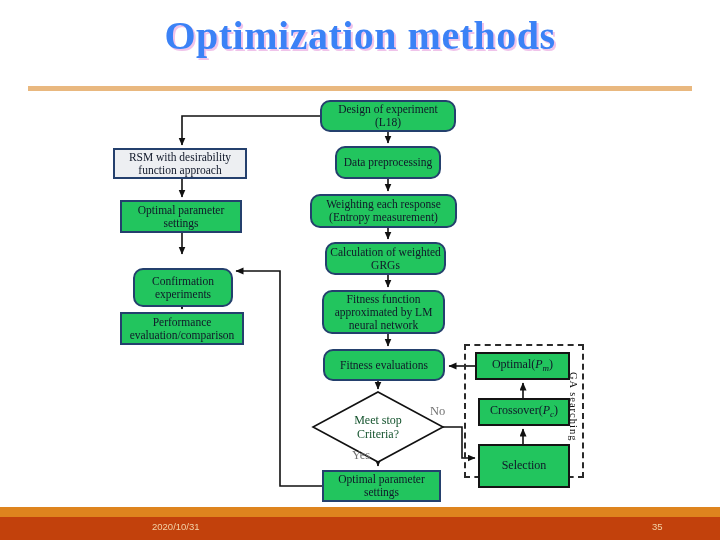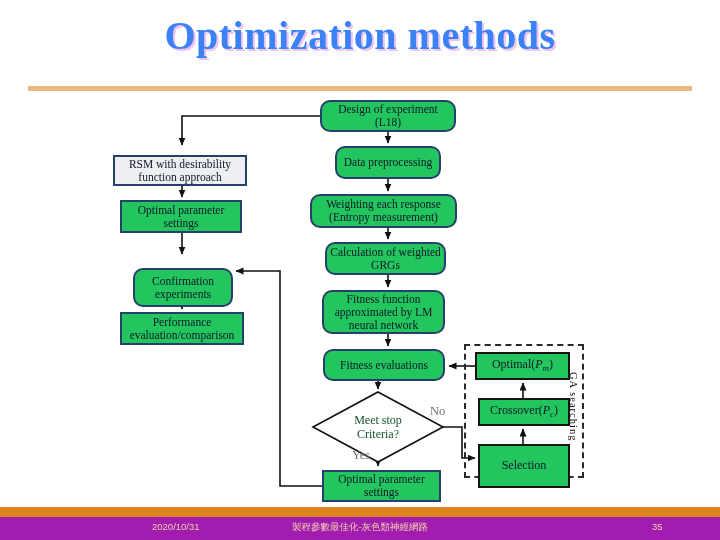--- a/index.html
+++ b/index.html
@@ -19,21 +19,21 @@
   .rect{border:2px solid #24406d;}
   .ga-box{border:2px solid #141414;font-size:12px;}
   .ga-box .pvar{font-style:italic;}
   .ga-box sub{font-size:9px;font-style:italic;}
   .dashed-group{position:absolute;box-sizing:border-box;border:2px dashed #2a2a2a;background:transparent;}
   .ga-side-label{position:absolute;writing-mode:vertical-rl;font-size:10.5px;color:#111;letter-spacing:1px;}
   .decision-label{position:absolute;text-align:center;font-size:12px;line-height:1.15;color:#14532d;}
   .edge-label{position:absolute;font-size:12.5px;color:#737373;}
 
   .footer-stripe{position:absolute;left:0;top:507px;width:720px;height:10px;background:#de841e;}
-  .footer-band{position:absolute;left:0;top:517px;width:720px;height:23px;background:#a21caf;
+  .footer-band{position:absolute;left:0;top:517px;width:720px;height:23px;background:#c2410c;
     font-family:"Liberation Sans",sans-serif;font-size:9.5px;color:#f2d3a7;}
   .footer-band span{position:absolute;top:4px;white-space:nowrap;}
   .footer-date{left:152px;}
   .footer-course{left:50%;transform:translateX(-50%);}
   .footer-page{left:652px;}
 </style>
 </head>
 <body>
 
 <div class="slide-title">Optimization methods</div>
@@ -64,21 +64,21 @@
     <polyline points="322,486 280,486 280,271 236,271" marker-end="url(#arr)"></polyline>
     <polygon points="378,392 443,427 378,462 313,427" fill="#ffffff" stroke="#111" stroke-width="1.6"></polygon>
   </g>
 </svg>
 
 <div class="dashed-group" style="left:464px;top:344px;width:120px;height:134px;"></div>
 <div class="ga-side-label" style="left:568px;top:372px;height:96px;">GA searching</div>
 
 <div class="node rounded" style="left:320px;top:100px;width:136px;height:32px;">Design of experiment (L18)</div>
 
-<div class="node rect" style="left:113px;top:148px;width:134px;height:31px;background:#edeff2;margin-top:7px;">RSM with desirability function approach</div>
+<div class="node rect" style="left:113px;top:148px;width:134px;height:31px;background:#edeff2;">RSM with desirability function approach</div>
 
 <div class="node rounded" style="left:335px;top:146px;width:106px;height:33px;">Data preprocessing</div>
 
 <div class="node rect" style="left:120px;top:200px;width:122px;height:33px;">Optimal parameter settings</div>
 
 <div class="node rounded" style="left:310px;top:194px;width:147px;height:34px;">Weighting each response (Entropy measurement)</div>
 
 <div class="node rounded" style="left:133px;top:268px;width:100px;height:39px;border-radius:10px;">Confirmation experiments</div>
 
 <div class="node rounded" style="left:325px;top:242px;width:121px;height:33px;">Calculation of weighted GRGs</div>
@@ -102,15 +102,14 @@
   <span><span>Crossover(</span><span class="pvar">P</span><sub>c</sub><span>)</span></span>
 </div>
 
 <div class="node ga-box" style="left:478px;top:444px;width:92px;height:44px;">Selection</div>
 
 <div class="node rect" style="left:322px;top:470px;width:119px;height:32px;border-width:2.5px;">Optimal parameter settings</div>
 
 <div class="footer-stripe"></div>
 <div class="footer-band">
   <span class="footer-date">2020/10/31</span>
-  <span class="footer-course">製程參數最佳化-灰色類神經網路</span>
   <span class="footer-page">35</span>
 </div>
 
 </body></html>

